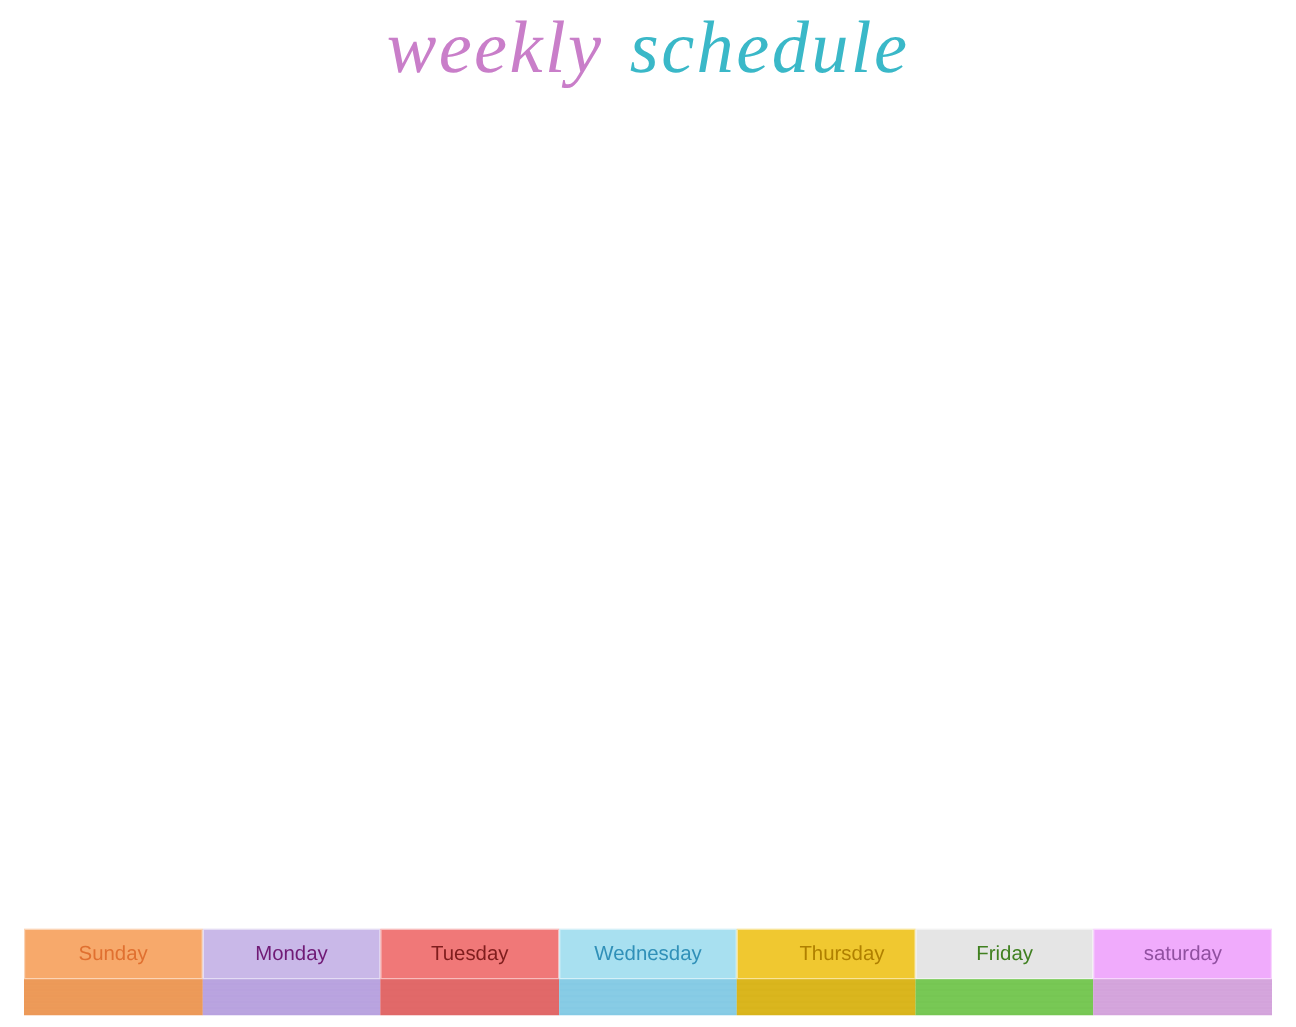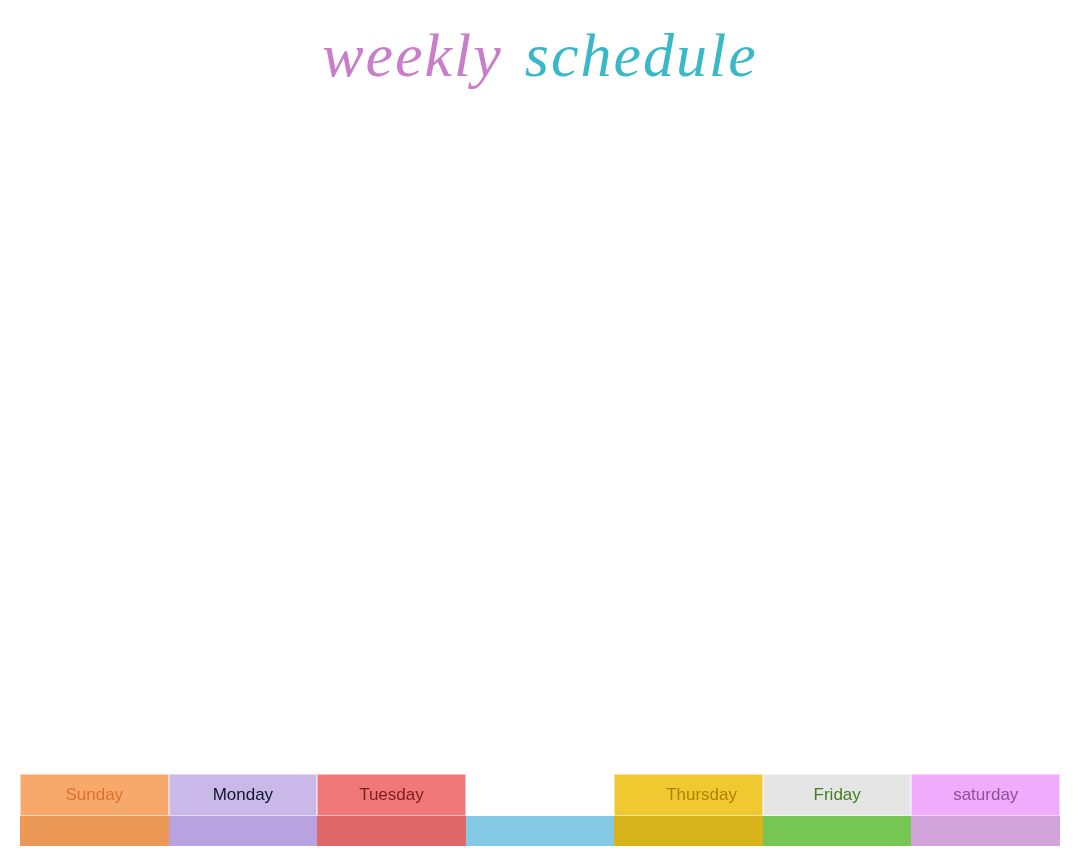--- a/index.html
+++ b/index.html
@@ -23,21 +23,21 @@
       display: flex;
       flex-direction: column;
       padding: 10px 20px 10px 20px;
     }
 
     .title-area {
       text-align: center;
       padding: 10px 0 24px 0;
       height: 90px;
       display: flex;
-      align-items: flex-start;
+      align-items: flex-end;
       justify-content: center;
     }
 
     .title-weekly {
       font-family: 'Brush Script MT', 'Segoe Script', cursive;
       font-size: 62px;
       color: #c97ec9;
       font-style: italic;
       letter-spacing: 2px;
     }
@@ -97,21 +97,21 @@
     .col-sunday .day-lines {
       background: #f7a96b;
     }
     .col-sunday .day-line {
       border-bottom-color: rgba(220, 130, 60, 0.4);
     }
 
     
     .col-monday .day-header {
       background: #c9b8e8;
-      color: #0f172a;
+      color: #701a75;
     }
     .col-monday .day-lines {
       background: #c9b8e8;
     }
     .col-monday .day-line {
       border-bottom-color: rgba(160, 130, 210, 0.4);
     }
 
     
     .col-tuesday .day-header {
@@ -282,20 +282,21 @@
           <div class="day-line"></div>
           <div class="day-line"></div>
           <div class="day-line"></div>
           <div class="day-line"></div>
           <div class="day-line"></div>
           <div class="day-line"></div>
           <div class="day-line"></div>
         </div>
       </div>
       <div class="day-column col-wednesday">
+        <div class="day-header">Wednesday</div>
         <div class="day-lines">
           <div class="day-line"></div>
           <div class="day-line"></div>
           <div class="day-line"></div>
           <div class="day-line"></div>
           <div class="day-line"></div>
           <div class="day-line"></div>
           <div class="day-line"></div>
           <div class="day-line"></div>
           <div class="day-line"></div>

